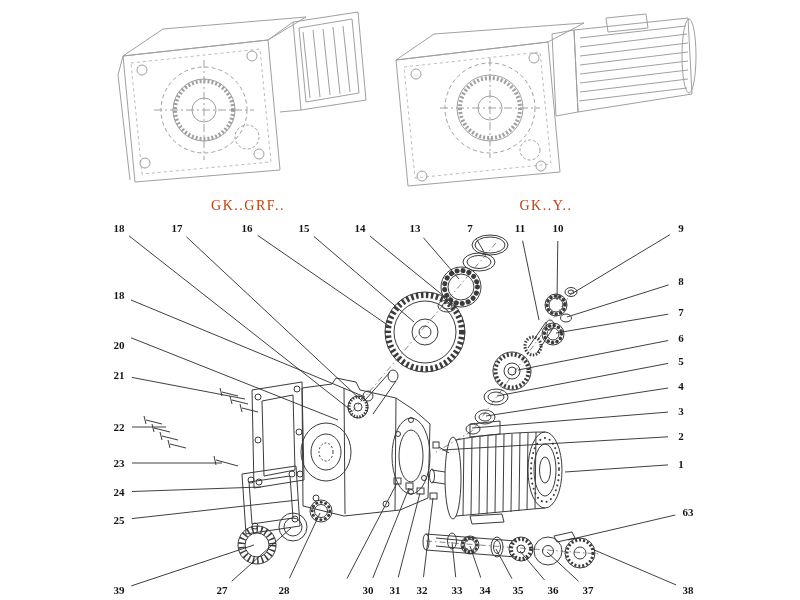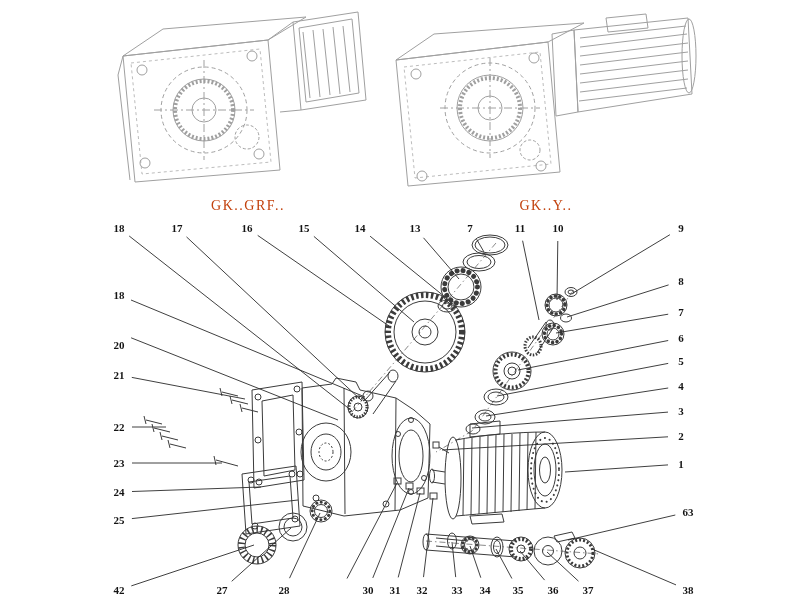--- a/index.html
+++ b/index.html
@@ -363,21 +363,21 @@
       <div class="callout" style="left: 247px; top: 228px;">16</div>
       <div class="callout" style="left: 177px; top: 228px;">17</div>
       <div class="callout" style="left: 119px; top: 228px;">18</div>
       <div class="callout" style="left: 119px; top: 295px;">18</div>
       <div class="callout" style="left: 119px; top: 333px; margin-top: 12px;">20</div>
       <div class="callout" style="left: 119px; top: 375px;">21</div>
       <div class="callout" style="left: 119px; top: 427px;">22</div>
       <div class="callout" style="left: 119px; top: 463px;">23</div>
       <div class="callout" style="left: 119px; top: 492px;">24</div>
       <div class="callout" style="left: 119px; top: 520px;">25</div>
-      <div class="callout" style="left: 119px; top: 590px;">42</div>
+      <div class="callout" style="left: 119px; top: 590px;">39</div>
       <div class="callout" style="left: 222px; top: 590px;">27</div>
       <div class="callout" style="left: 284px; top: 590px;">28</div>
       <div class="callout" style="left: 341px; top: 623px;">29</div>
       <div class="callout" style="left: 368px; top: 590px;">30</div>
       <div class="callout" style="left: 395px; top: 590px;">31</div>
       <div class="callout" style="left: 422px; top: 590px;">32</div>
       <div class="callout" style="left: 457px; top: 590px;">33</div>
       <div class="callout" style="left: 485px; top: 590px;">34</div>
       <div class="callout" style="left: 518px; top: 590px;">35</div>
       <div class="callout" style="left: 553px; top: 590px;">36</div>

